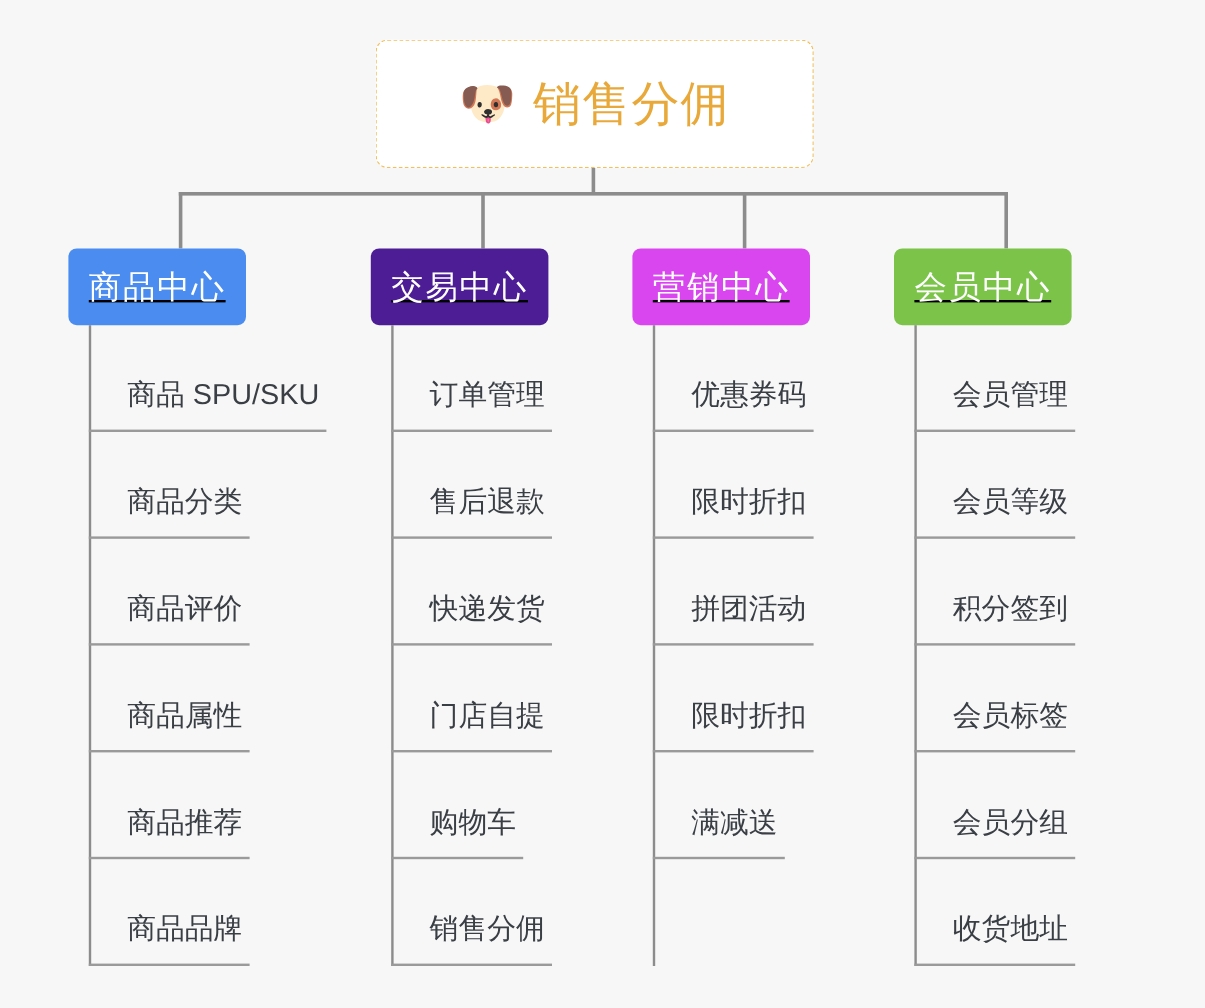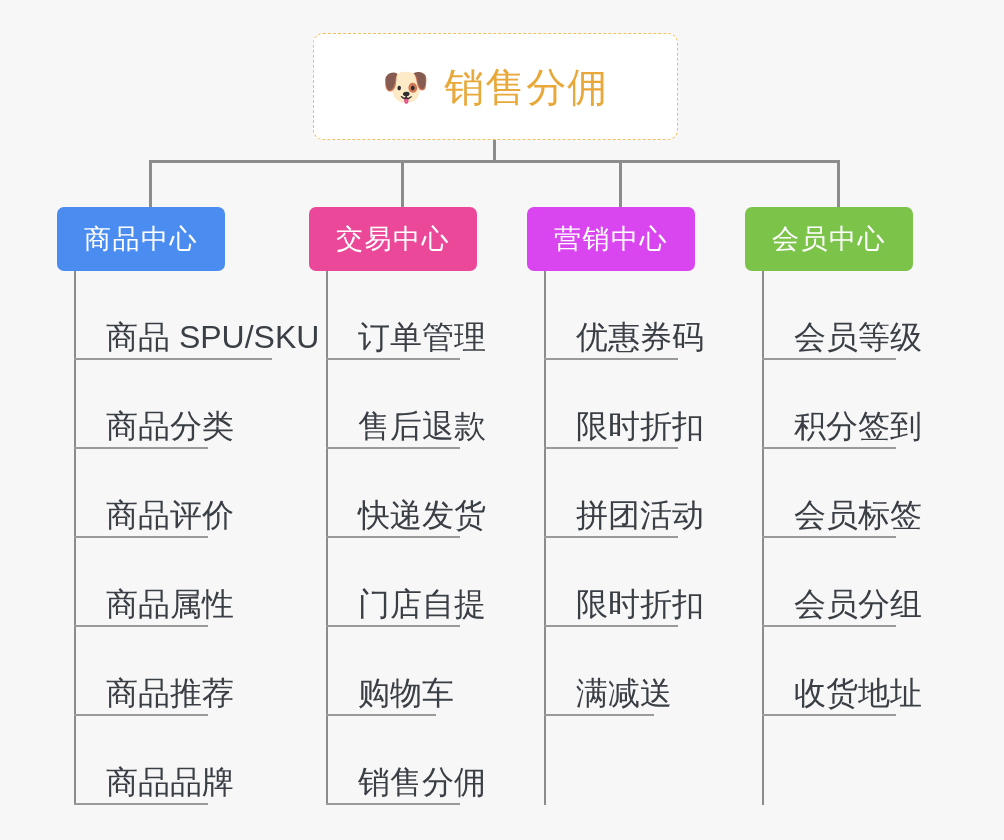--- a/index.html
+++ b/index.html
@@ -72,27 +72,28 @@
     height: 47px;
   }
 
   
   .col {
     position: absolute;
     top: 207px;
     width: 186px;
   }
   .col-head {
-    width: 168px;
+    width: 148px;
     height: 64px;
     border-radius: 7px;
     display: flex;
     align-items: center;
     justify-content: center;
     box-sizing: border-box;
+    text-decoration: underline;
   }
   .col-head-label {
     color: #ffffff;
     font-size: 27px;
     letter-spacing: 1.5px;
     line-height: 1;
     white-space: nowrap;
   }
 
   
@@ -118,22 +119,22 @@
   .leaf-underline {
     position: absolute;
     left: 0;
     bottom: 0;
     height: 2px;
     background: #9a9a9a;
   }
   .leaf-label {
     position: relative;
     margin-left: 32px;
-    padding-bottom: 7px;
-    font-size: 32px;
+    padding-bottom: 18px;
+    font-size: 24px;
     color: #3a3f45;
     line-height: 1;
     white-space: nowrap;
   }
 </style>
 </head>
 <body>
 
 <div id="stage">
 
@@ -176,21 +177,21 @@
             <span class="leaf-label">商品推荐</span>
             <div class="leaf-underline" style="width: 134px;"></div>
           </div>
           <div class="leaf">
             <span class="leaf-label">商品品牌</span>
             <div class="leaf-underline" style="width: 134px;"></div>
           </div>
         </div>
       </div>
       <div class="col" style="left: 309px;">
-        <div class="col-head" style="background: #ec4899;">
+        <div class="col-head" style="background: #4c1d95;">
           <span class="col-head-label">交易中心</span>
         </div>
         <div class="col-body">
           <div class="spine" style="height: 534px;"></div>
           <div class="leaf">
             <span class="leaf-label">订单管理</span>
             <div class="leaf-underline" style="width: 134px;"></div>
           </div>
           <div class="leaf">
             <span class="leaf-label">售后退款</span>
@@ -242,20 +243,24 @@
           </div>
         </div>
       </div>
       <div class="col" style="left: 745px;">
         <div class="col-head" style="background: rgb(124, 195, 74);">
           <span class="col-head-label">会员中心</span>
         </div>
         <div class="col-body">
           <div class="spine" style="height: 534px;"></div>
           <div class="leaf">
+            <span class="leaf-label">会员管理</span>
+            <div class="leaf-underline" style="width: 134px;"></div>
+          </div>
+          <div class="leaf">
             <span class="leaf-label">会员等级</span>
             <div class="leaf-underline" style="width: 134px;"></div>
           </div>
           <div class="leaf">
             <span class="leaf-label">积分签到</span>
             <div class="leaf-underline" style="width: 134px;"></div>
           </div>
           <div class="leaf">
             <span class="leaf-label">会员标签</span>
             <div class="leaf-underline" style="width: 134px;"></div>

